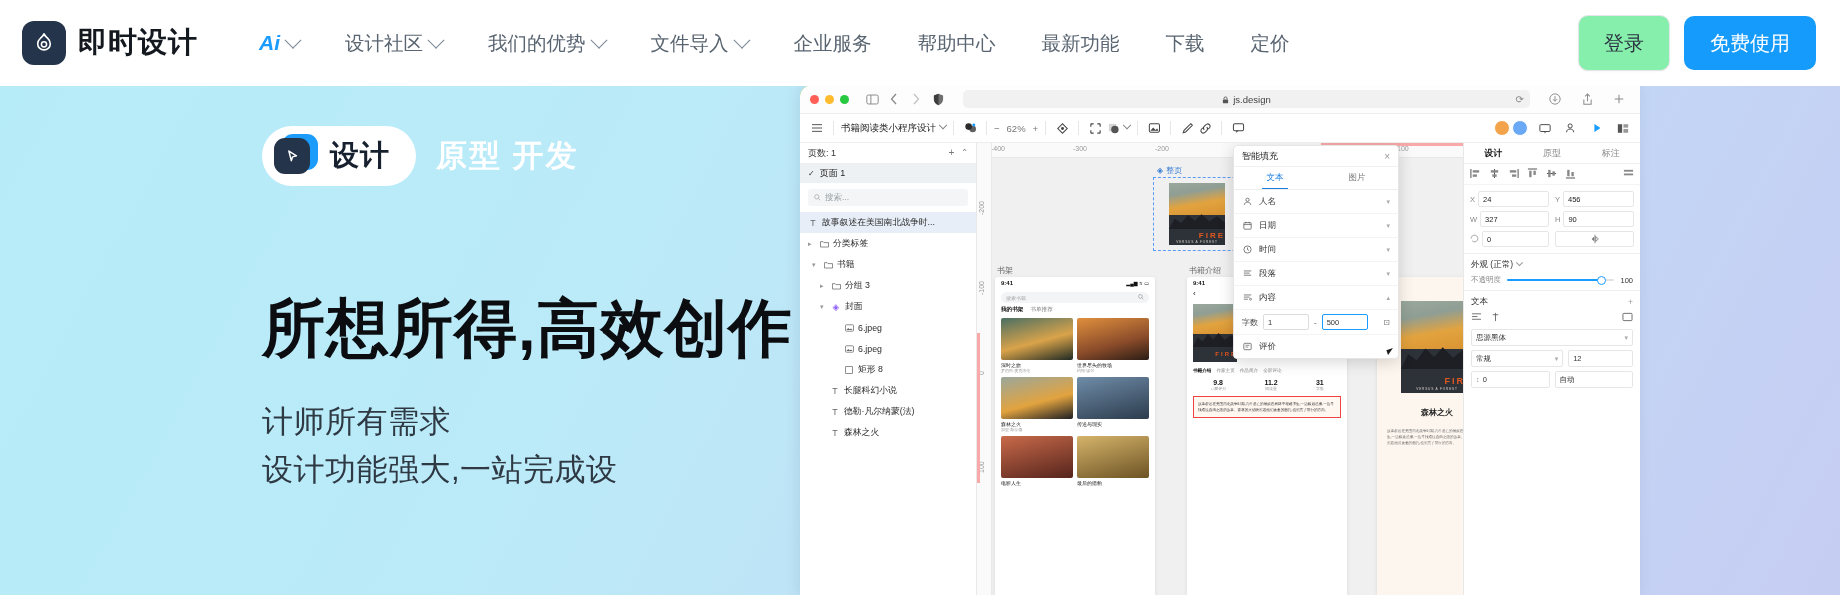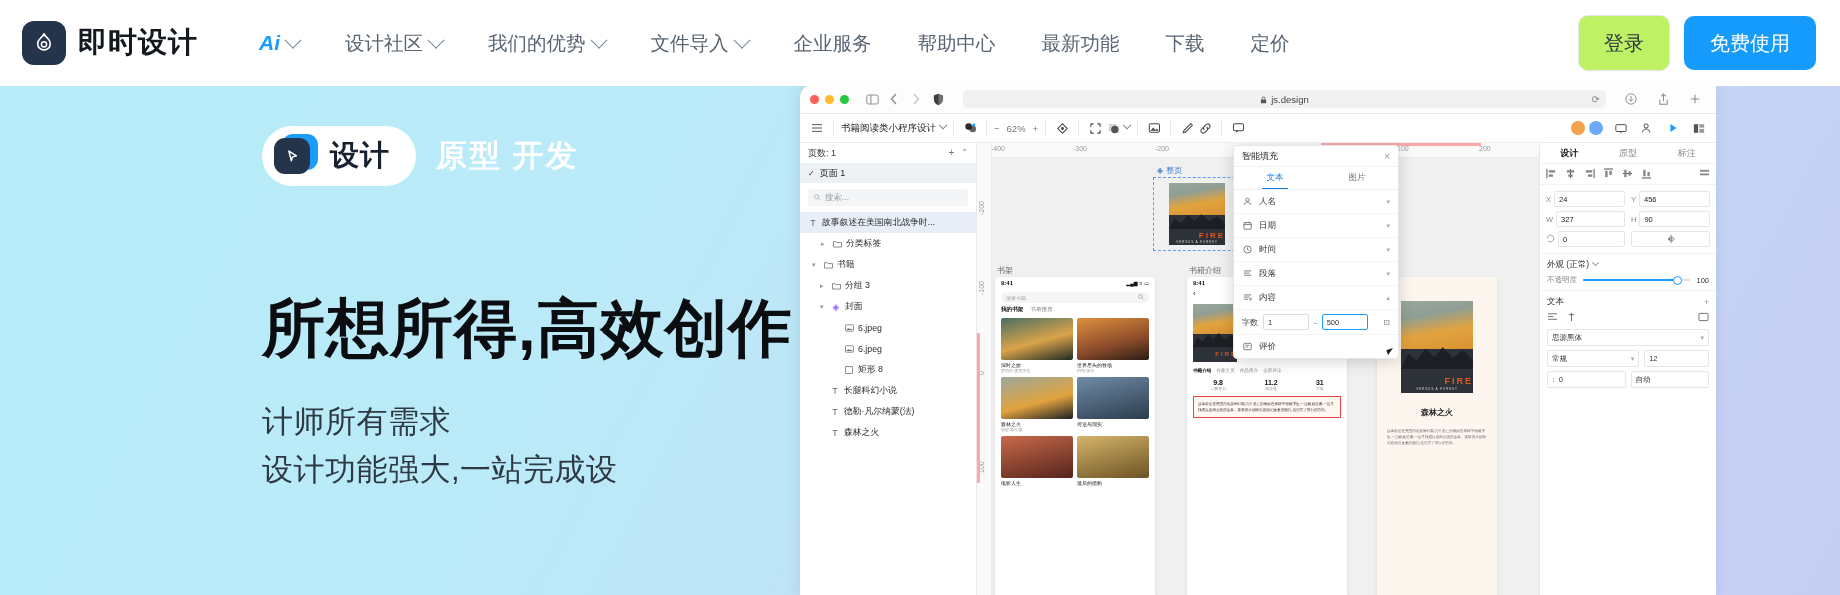--- a/index.html
+++ b/index.html
@@ -33,21 +33,21 @@
   }
   .nav-item.ai-item{color:#1a9bff;font-weight:bold;font-style:italic;font-size:21px;}
   .nav-item.ai-item .chev{color:#5a6572;}
   .chev{
     display:inline-block;width:11px;height:11px;
     border-right:1.7px solid #7b8795;border-bottom:1.7px solid #7b8795;
     transform:rotate(45deg) translate(-2px,-2px);flex:0 0 auto;
   }
   .nav-actions{margin-left:auto;display:flex;align-items:center;margin-right:24px;gap:14px;}
   .btn-login{
-    width:90px;height:54px;border:1px solid #e3e6ea;border-radius:10px;background:#bef264;
+    width:90px;height:54px;border:1px solid #e3e6ea;border-radius:10px;background:#86efac;
     font-size:20px;color:#2b3440;display:flex;align-items:center;justify-content:center;
     cursor:pointer;box-shadow:0 1px 2px rgba(0,0,0,.03);
   }
   .btn-free{
     width:132px;height:54px;border-radius:10px;background:#159bfb;
     font-size:20px;color:#fff;display:flex;align-items:center;justify-content:center;
     cursor:pointer;
   }
 
   
@@ -81,21 +81,21 @@
     position:absolute;left:0;top:200px;
     font-size:63px;font-weight:bold;color:#0b0d10;letter-spacing:1px;white-space:nowrap;
   }
   .hero-sub{
     position:absolute;left:0;top:312px;
     font-size:31px;line-height:48px;color:#2e3944;letter-spacing:.5px;
   }
 
   
   .browser{
-    position:absolute;left:800px;top:85px;width:916px;height:510px;
+    position:absolute;left:800px;top:85px;width:840px;height:510px;
     background:#84cc16;border-top-left-radius:12px;overflow:hidden;
     box-shadow:-2px 0 14px rgba(20,40,80,.10);
   }
   .b-chrome{
     height:28px;background:#fdfdfd;display:flex;align-items:center;
     padding:0 10px;border-bottom:1px solid #ececec;
   }
   .dots{display:flex;gap:6px;align-items:center;margin-right:12px;}
   .dot{width:9px;height:9px;border-radius:50%;}
   .dot.r{background:#ff5f57;} .dot.y{background:#febc2e;} .dot.g{background:#28c840;}
@@ -539,21 +539,21 @@
                 <path d="M5.8 5.8 8 8" stroke="#aaa" stroke-width="1"></path>
               </svg>
           </span>
           <span>搜索...</span>
         </div>
 
         <div class="layer sel" style="padding-left:8px;">
           <span class="gl">T</span>
           <span class="nm">故事叙述在美国南北战争时...</span>
         </div>
-        <div class="layer" style="padding-left:21px;">
+        <div class="layer" style="padding-left:8px;">
           <span class="tw">▸</span>
           <span class="gl">
             <svg width="9" height="8" viewBox="0 0 11 9">
                 <path d="M.6 1.6h3.2l1 1.2h5.6v5.4H.6z" fill="none" stroke="#666" stroke-width=".9"></path>
               </svg>
           </span>
           <span class="nm">分类标签</span>
         </div>
         <div class="layer" style="padding-left:12px;">
           <span class="tw">▾</span>

